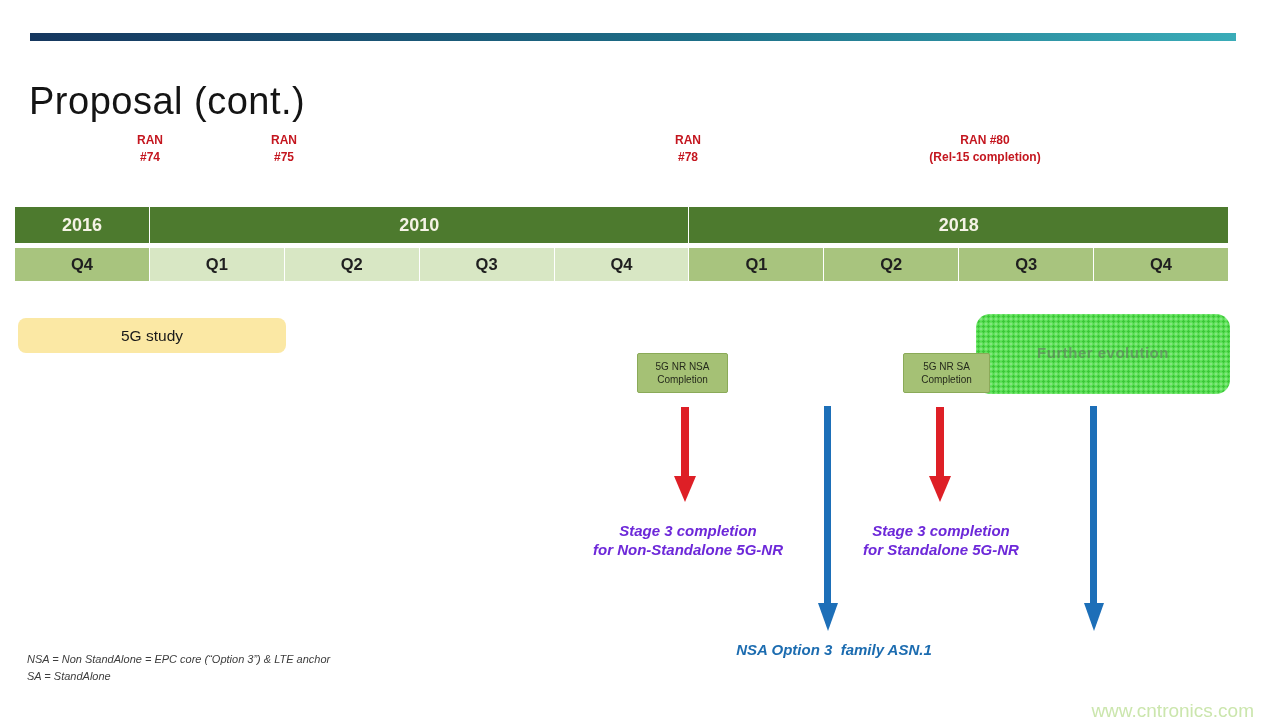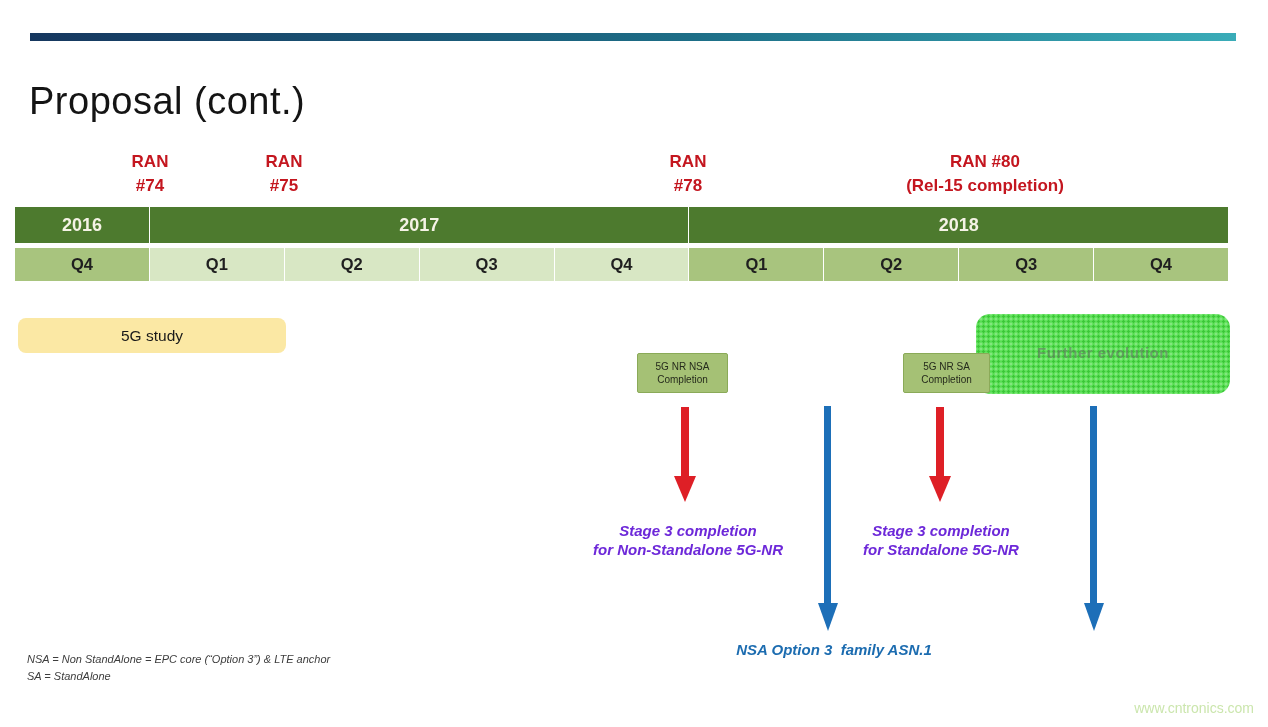--- a/index.html
+++ b/index.html
@@ -9,22 +9,22 @@
   }
   .accent-bar{
     position:absolute; left:30px; top:33px; width:1206px; height:8px;
     background:linear-gradient(90deg,#16375f 0%, #1d6e87 55%, #3aacb8 100%);
   }
   .title{
     position:absolute; left:29px; top:80px; margin:0;
     font-size:38px; font-weight:400; color:#141414; letter-spacing:0.5px;
   }
   .ran-label{
-    position:absolute; top:150px; transform:translateX(-50%);
-    color:#c4161f; font-weight:bold; font-size:17px; line-height:1.4;
+    position:absolute; top:132px; transform:translateX(-50%);
+    color:#c4161f; font-weight:bold; font-size:12px; line-height:1.4;
     text-align:center; white-space:nowrap;
   }
   
   .tl-grid{
     position:absolute; left:15px; width:1213px;
     display:grid; grid-template-columns:repeat(9,1fr); column-gap:1px;
   }
   .tl-years{ top:207px; height:36px; }
   .tl-quarters{ top:248px; height:33px; }
   .tl-cell{
@@ -87,21 +87,21 @@
     position:absolute; top:641px; width:320px; transform:translateX(-50%);
     text-align:center; color:#1c6cb0; font-weight:bold; font-style:italic;
     font-size:15px; white-space:pre;
   }
   .footnote{
     position:absolute; left:27px; top:651px; font-style:italic;
     font-size:11px; color:#3d3d3d; line-height:1.55;
   }
   .watermark{
     position:absolute; left:1080px; top:700px; width:174px; text-align:right;
-    font-size:14px; color:#cbe6ad;
+    font-size:19px; color:#cbe6ad;
   }
 </style>
 </head>
 <body>
 
 <div class="slide">
 
   <div class="accent-bar"></div>
 
   <h1 class="title">Proposal (cont.)</h1>
@@ -118,21 +118,21 @@
     <div>RAN</div>
     <div>#78</div>
   </div>
   <div class="ran-label" style="left:985px">
     <div>RAN #80</div>
     <div>(Rel-15 completion)</div>
   </div>
 
   <div class="tl-grid tl-years">
     <div class="tl-cell year-cell">2016</div>
-    <div class="tl-cell year-cell span4">2017</div>
+    <div class="tl-cell year-cell span4">2010</div>
     <div class="tl-cell year-cell span4">2018</div>
   </div>
 
   <div class="tl-grid tl-quarters">
     <div class="tl-cell quarter-cell q-medium">Q4</div>
     <div class="tl-cell quarter-cell q-light">Q1</div>
     <div class="tl-cell quarter-cell q-light">Q2</div>
     <div class="tl-cell quarter-cell q-light">Q3</div>
     <div class="tl-cell quarter-cell q-light">Q4</div>
     <div class="tl-cell quarter-cell q-medium">Q1</div>

